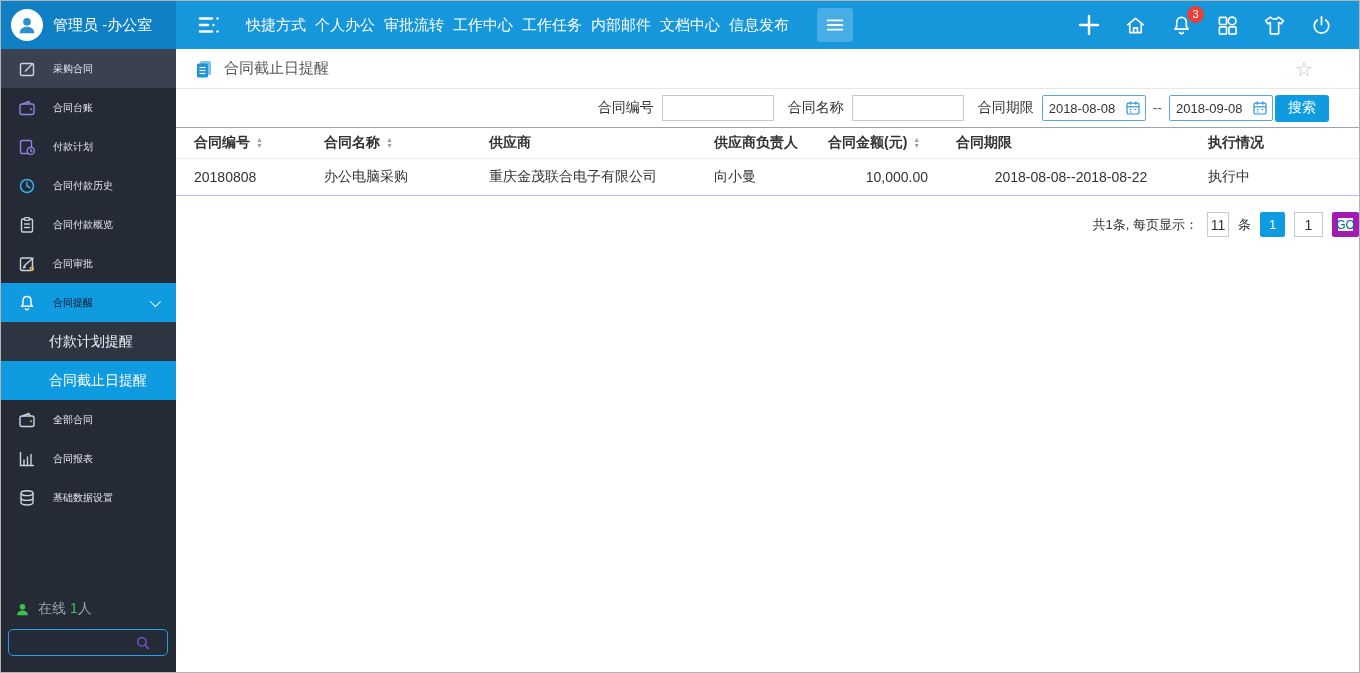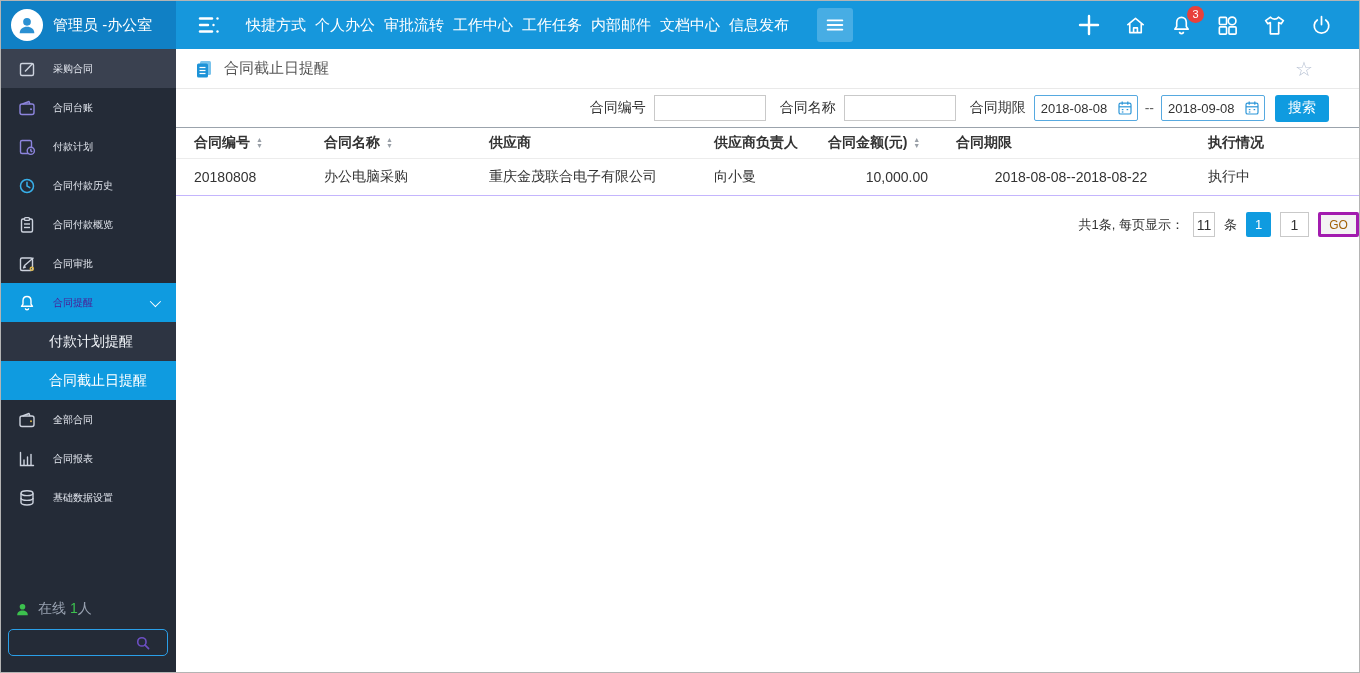--- a/index.html
+++ b/index.html
@@ -16,21 +16,21 @@
   .menu-toggle { width:36px; height:34px; background:#47ade4; border-radius:3px; display:flex; align-items:center; justify-content:center; margin-left:28px; cursor:pointer; }
   .top-actions { margin-left:auto; display:flex; align-items:center; gap:23px; margin-right:26px; }
   .action-icon { position:relative; display:flex; cursor:pointer; }
   .badge { position:absolute; top:-8px; right:-11px; min-width:17px; height:17px; border-radius:9px; background:#e8403b; color:#fff; font-size:11px; display:flex; align-items:center; justify-content:center; padding:0 3px; }
 
   
   .sidebar { position:absolute; top:48px; left:0; bottom:0; width:175px; background:#242b37; }
   .side-item { height:39px; display:flex; align-items:center; padding-left:17px; color:#e2e6ee; font-size:10px; cursor:pointer; }
   .side-item .ico { width:22px; display:flex; justify-content:flex-start; margin-right:13px; flex:none; }
   .side-item.first { background:#3a4150; }
-  .side-item.active { background:#0f9be0; color:#4c1d95; }
+  .side-item.active { background:#0f9be0; color:#0f172a; }
   .sub-item { height:39px; display:flex; align-items:center; padding-left:48px; font-size:14px; color:#f2f5f9; background:#2d3442; cursor:pointer; }
   .sub-item.active { background:#0f9be0; color:#fff; }
   .chevron-down { margin-left:auto; margin-right:18px; width:8px; height:8px; border-right:1.6px solid #fff; border-bottom:1.6px solid #fff; transform:rotate(45deg) translateY(-2px); }
   .online { position:absolute; bottom:54px; left:14px; display:flex; align-items:center; gap:8px; color:#97a0af; font-size:14px; }
   .online .cnt { color:#3cc14e; }
   .sidebar-search { position:absolute; bottom:16px; left:7px; width:160px; height:27px; border:1px solid #2a9fe8; border-radius:5px; display:flex; align-items:center; }
   .sidebar-search input { flex:1; height:100%; background:transparent; border:none; outline:none; color:#cfd6e0; font-size:13px; padding:0 30px 0 8px; }
   .sidebar-search .mag { position:absolute; right:16px; top:5px; }
 
   
@@ -38,37 +38,37 @@
   .breadcrumb-bar { height:40px; border-bottom:1px solid #e9e9e9; display:flex; align-items:center; padding:0 18px; }
   .crumb-title { margin-left:10px; color:#555; font-size:15px; }
   .star { margin-left:auto; color:#b9c3d4; font-size:20px; line-height:1; cursor:pointer; margin-right:28px; }
 
   .filter-bar { height:38px; display:flex; align-items:center; justify-content:flex-end; padding-right:30px; font-size:14px; color:#333; }
   .flabel { margin-right:8px; white-space:nowrap; }
   .txt-input { width:112px; height:26px; border:1px solid #c9c9c9; margin-right:14px; font-size:13px; padding:0 5px; outline:none; color:#333; }
   .date-box { width:104px; height:26px; border:1px solid #56a9e0; border-radius:2px; display:flex; align-items:center; padding:0 4px 0 6px; }
   .date-box input { width:76px; border:none; outline:none; font-size:13px; color:#333; background:transparent; }
   .range-sep { margin:0 7px; color:#666; }
-  .search-btn { width:54px; height:27px; margin-left:10px; background:#0f9be0; color:#fff; border:none; border-radius:3px; font-size:14px; cursor:pointer; font-family:inherit; }
+  .search-btn { width:54px; height:27px; margin-left:2px; background:#0f9be0; color:#fff; border:none; border-radius:3px; font-size:14px; cursor:pointer; font-family:inherit; }
 
   table.grid { width:100%; border-collapse:collapse; table-layout:fixed; }
   .grid thead tr { border-top:1px solid #9ba3ac; border-bottom:1px solid #ececec; }
   .grid th { height:31px; font-size:14px; color:#333; font-weight:bold; text-align:left; white-space:nowrap; }
   .grid td { height:37px; font-size:14px; color:#333; border-bottom:1px solid #c4b5fd; white-space:nowrap; overflow:hidden;margin-left:40px; }
   .c1 { padding-left:18px; }
   .c5 { text-align:right; padding-right:28px; }
   .c6 { text-align:center; }
   .c7 { padding-left:22px; }
   .sort { display:inline-flex; flex-direction:column; vertical-align:middle; margin-left:6px; line-height:6px; font-size:7px; color:#9aa0a8; cursor:pointer; }
 
   .pagination { display:flex; align-items:center; justify-content:flex-end; margin-top:16px; gap:9px; font-size:13px; color:#333; }
   .page-size-input { width:22px; height:25px; border:1px solid #c9c9c9; text-align:center; font-size:14px; outline:none; color:#333; }
   .page-btn { min-width:25px; height:25px; background:#0f9be0; color:#fff; display:flex; align-items:center; justify-content:center; border-radius:2px; font-size:13px; cursor:pointer; }
   .goto-input { width:29px; height:25px; border:1px solid #c9c9c9; text-align:center; font-size:14px; outline:none; color:#333; }
-  .go-btn { width:41px; height:25px; background:#f3f3f3; border:3px solid #a21caf; color:#a16207; display:flex; align-items:center; justify-content:center; border-radius:2px; font-size:12px; cursor:pointer; }
+  .go-btn { width:27px; height:25px; background:#f3f3f3; border:6px solid #a21caf; color:#0369a1; display:flex; align-items:center; justify-content:center; border-radius:2px; font-size:12px; cursor:pointer; }
 </style>
 </head>
 <body>
 
 <div class="page">
 
   <header class="topbar">
     <div class="user-block">
       <span class="avatar">
         <svg width="22" height="22" viewBox="0 0 24 24">

